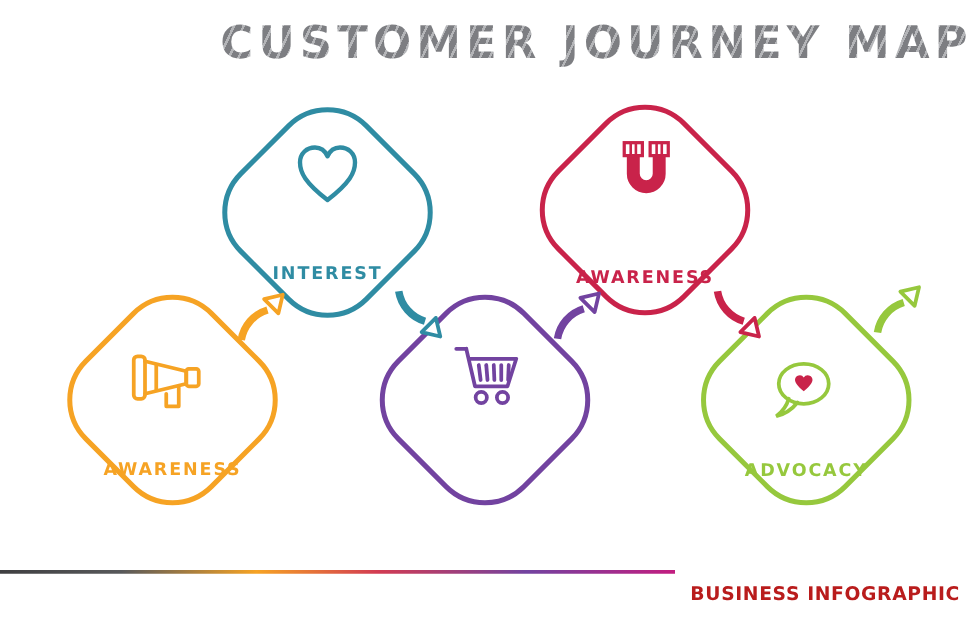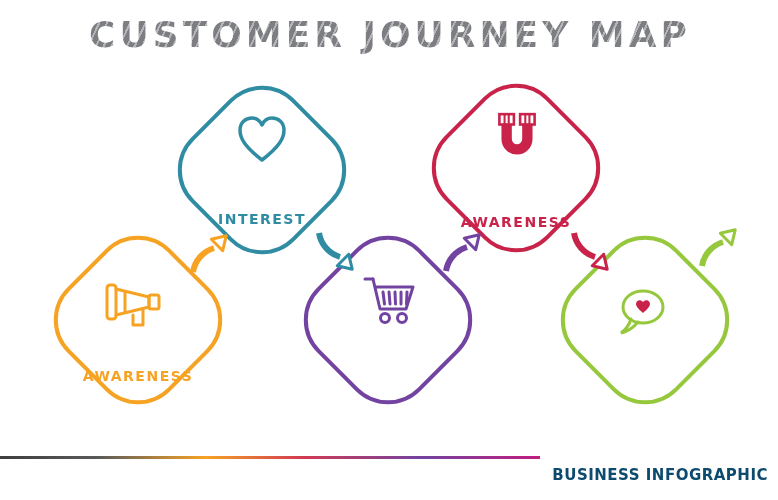--- a/index.html
+++ b/index.html
@@ -3,21 +3,21 @@
 <meta charset="utf-8">
 <style>
   html,body { margin:0; padding:0; background:#fff; }
   .canvas {
     position:relative; width:778px; height:500px; background:#ffffff;
     overflow:hidden; font-family:"DejaVu Sans","Liberation Sans",sans-serif;
   }
 
   
   .title {
-    position:absolute; top:14px; left:2px; right:0; text-align:center;
+    position:absolute; top:14px; left:2px; right:0; text-align:right;
     font-size:36px; font-weight:800; letter-spacing:4px;
     color:#808184;
   }
   @supports ((-webkit-background-clip:text) or (background-clip:text)) {
     .title .hatch {
       background:repeating-linear-gradient(115deg,#7d7e82 0 5px,#b4b5b8 5px 7px);
       -webkit-background-clip:text; background-clip:text; color:transparent;
     }
   }
 
@@ -70,21 +70,21 @@
   .c-red    { color:#C9234A; }
   .c-green  { color:#96C83D; }
 
   
   .footer-line {
     position:absolute; left:0; top:456px; width:540px; height:3px; z-index:1;
     background:linear-gradient(90deg,#3f3f41 0%,#58595b 18%,#f6a324 38%,#d23b52 56%,#7243a0 78%,#c21d7f 100%);
   }
   .footer-label {
     position:absolute; right:10px; top:466px; z-index:2;
-    font-size:15px; font-weight:600; letter-spacing:0.5px; color:#0c4a6e;
+    font-size:15px; font-weight:600; letter-spacing:0.5px; color:#b91c1c;
   }
 </style>
 </head>
 <body>
 
 <div class="canvas">
 
   <div class="title">
     <span class="hatch">CUSTOMER JOURNEY MAP</span>
   </div>
@@ -141,20 +141,21 @@
     <svg viewBox="0 0 56 56">
       <ellipse cx="28" cy="23" rx="20" ry="16" fill="none" stroke="currentColor" stroke-width="3"></ellipse>
       <path d="M16 35 C14 42 10 46 6 49 C14 47 19 43 23 38" fill="none" stroke="currentColor" stroke-width="3" stroke-linecap="round"></path>
       <path transform="translate(21,16)" fill="#C9234A" d="M7 13 C1.5 8.5 0 5.8 0 3.8 A3.8 3.8 0 0 1 7 2 A3.8 3.8 0 0 1 14 3.8 C14 5.8 12.5 8.5 7 13 Z"></path>
     </svg>
   </div>
 
   <div class="stage-label l-awareness c-orange">AWARENESS</div>
   <div class="stage-label l-interest  c-teal">INTEREST</div>
   <div class="stage-label l-retention c-red">AWARENESS</div>
+  <div class="stage-label l-advocacy  c-green">ADVOCACY</div>
 
   <div class="arrow a1 c-orange">
     <svg viewBox="0 0 46 46">
       <path d="M9 42 A30 30 0 0 1 30 18" fill="none" stroke="currentColor" stroke-width="6"></path>
       <polygon points="42.2,5.8 38.7,20.7 27.3,9.3" fill="#ffffff" stroke="currentColor" stroke-width="3" stroke-linejoin="round"></polygon>
     </svg>
   </div>
   <div class="arrow arrow--down a2 c-teal">
     <svg viewBox="0 0 46 46">
       <path d="M9 42 A30 30 0 0 1 30 18" fill="none" stroke="currentColor" stroke-width="6"></path>

